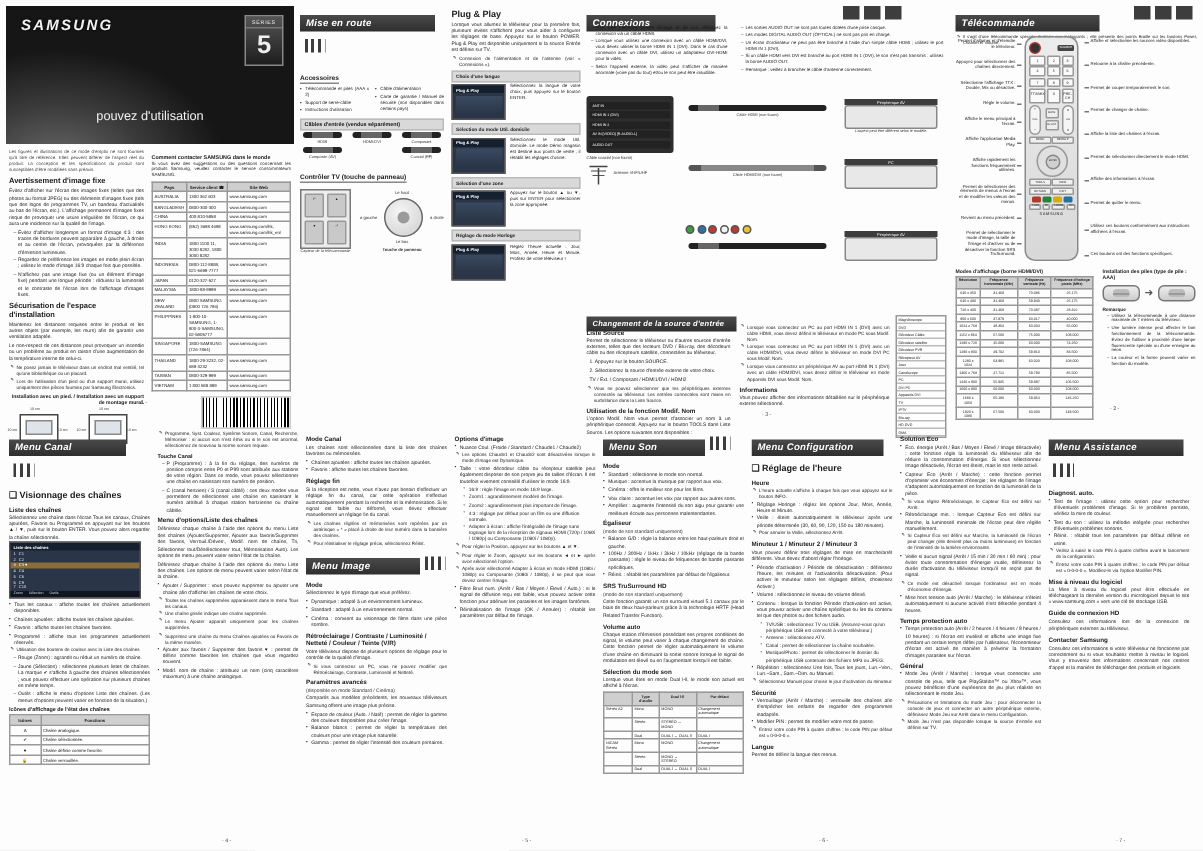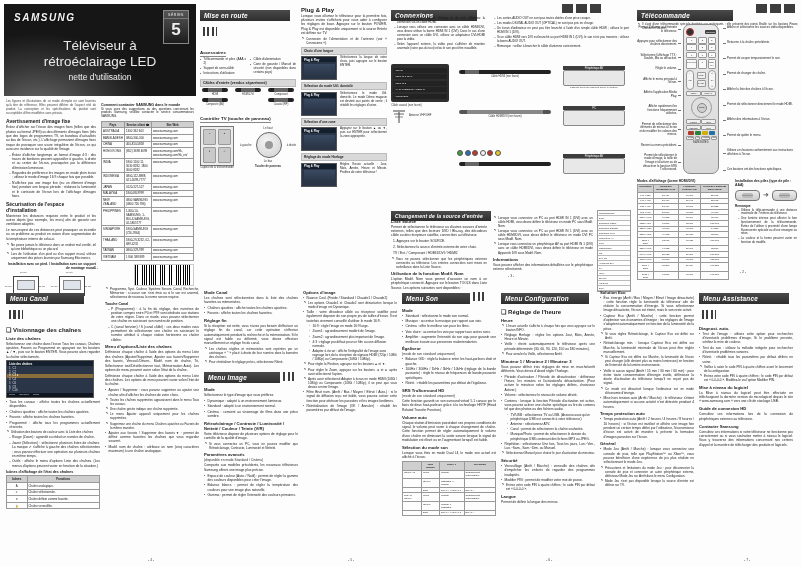--- a/index.html
+++ b/index.html
@@ -95,25 +95,21 @@
 <body>
 
 <div id="page">
 
   <div id="brand" class="abs">
     <div class="logo">SAMSUNG</div>
     <div class="badge">
       <span class="sl">SÉRIES</span>
       <span class="num">5</span>
     </div>
-    <div class="title">
-      <div>Téléviseur à</div>
-      <div>rétroéclairage LED</div>
-    </div>
-    <div class="subtitle">nette d'utilisation</div>
+    <div class="subtitle">pouvez d'utilisation</div>
   </div>
 
   <div class="abs" style="left:6px;top:100px;width:90px;">
     <div class="p" style="font-size:3px;color:#444;">Les figures et illustrations de ce mode d'emploi ne sont fournies qu'à titre de référence. Elles peuvent différer de l'aspect réel du produit. La conception et les spécifications du produit sont susceptibles d'être modifiées sans préavis.</div>
     <div class="t2" style="font-size:5px;">Avertissement d'image fixe</div>
     <div class="p">Évitez d'afficher sur l'écran des images fixes (telles que des photos au format JPEG) ou des éléments d'images fixes (tels que des logos de programmes TV, un bandeau d'actualités au bas de l'écran, etc.). L'affichage permanent d'images fixes risque de provoquer une usure irrégulière de l'écran, ce qui aura une incidence sur la qualité de l'image.</div>
     <div>
 
     <div class="d">Évitez d'afficher longtemps un format d'image 4:3 : des traces de bordures peuvent apparaître à gauche, à droite et au centre de l'écran, provoquées par la différence d'émission lumineuse.</div>
         <div class="d">Regardez de préférence les images en mode plein écran ; utilisez le mode d'image 16:9 chaque fois que possible.</div>

